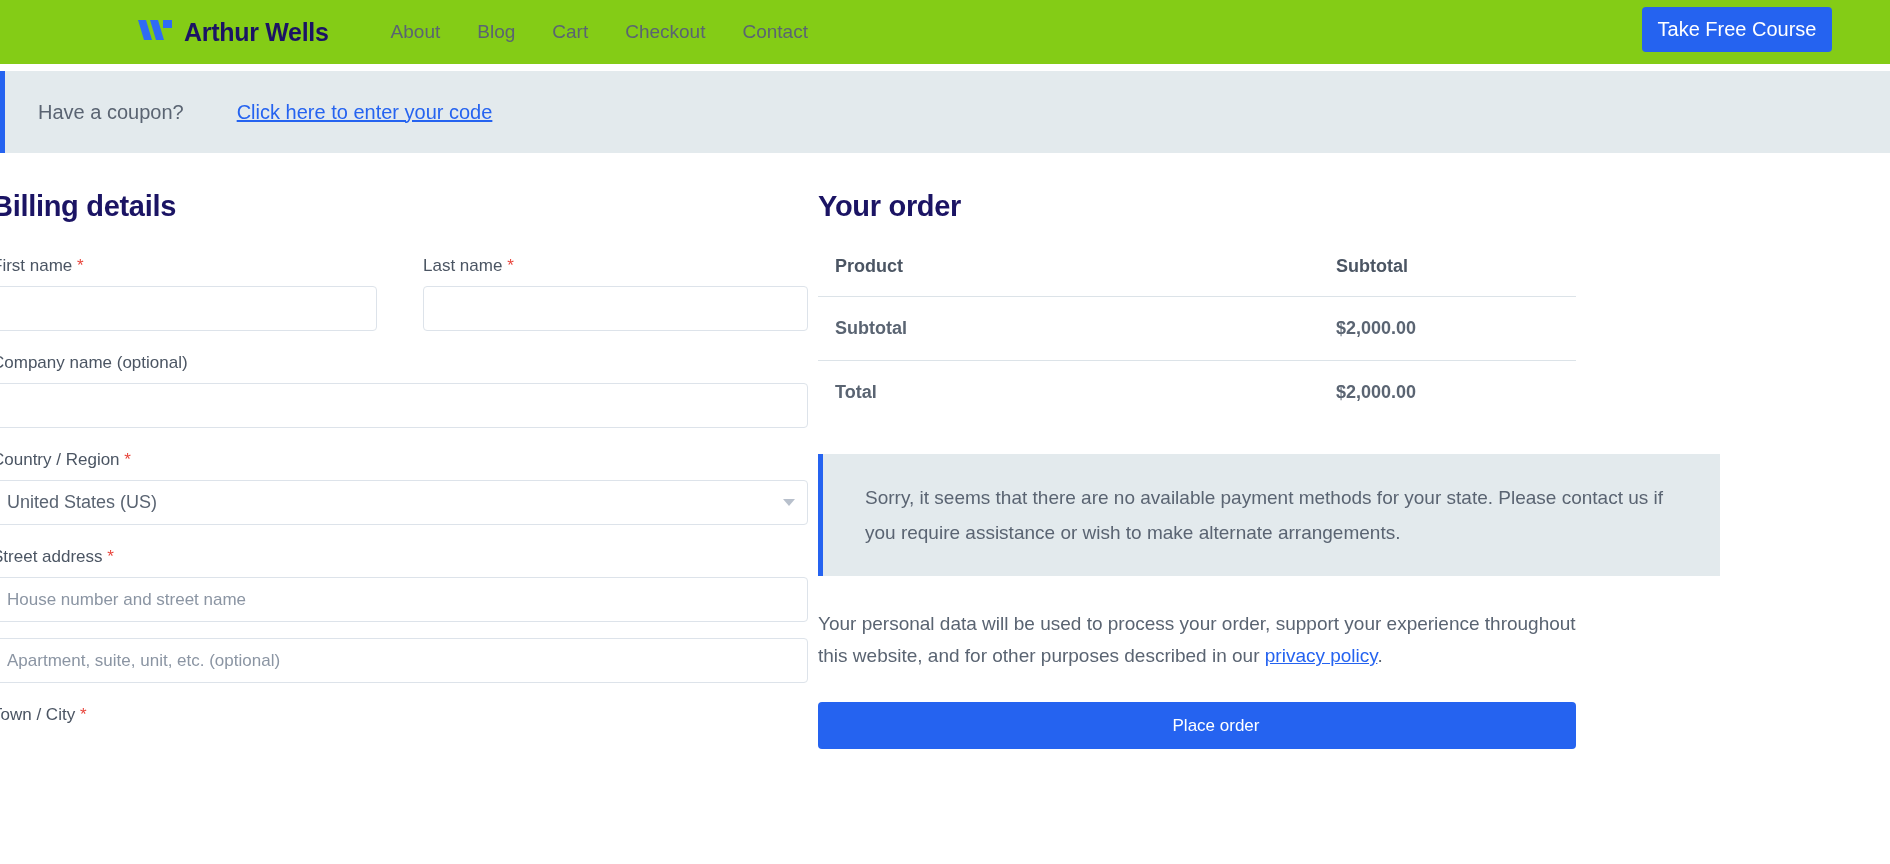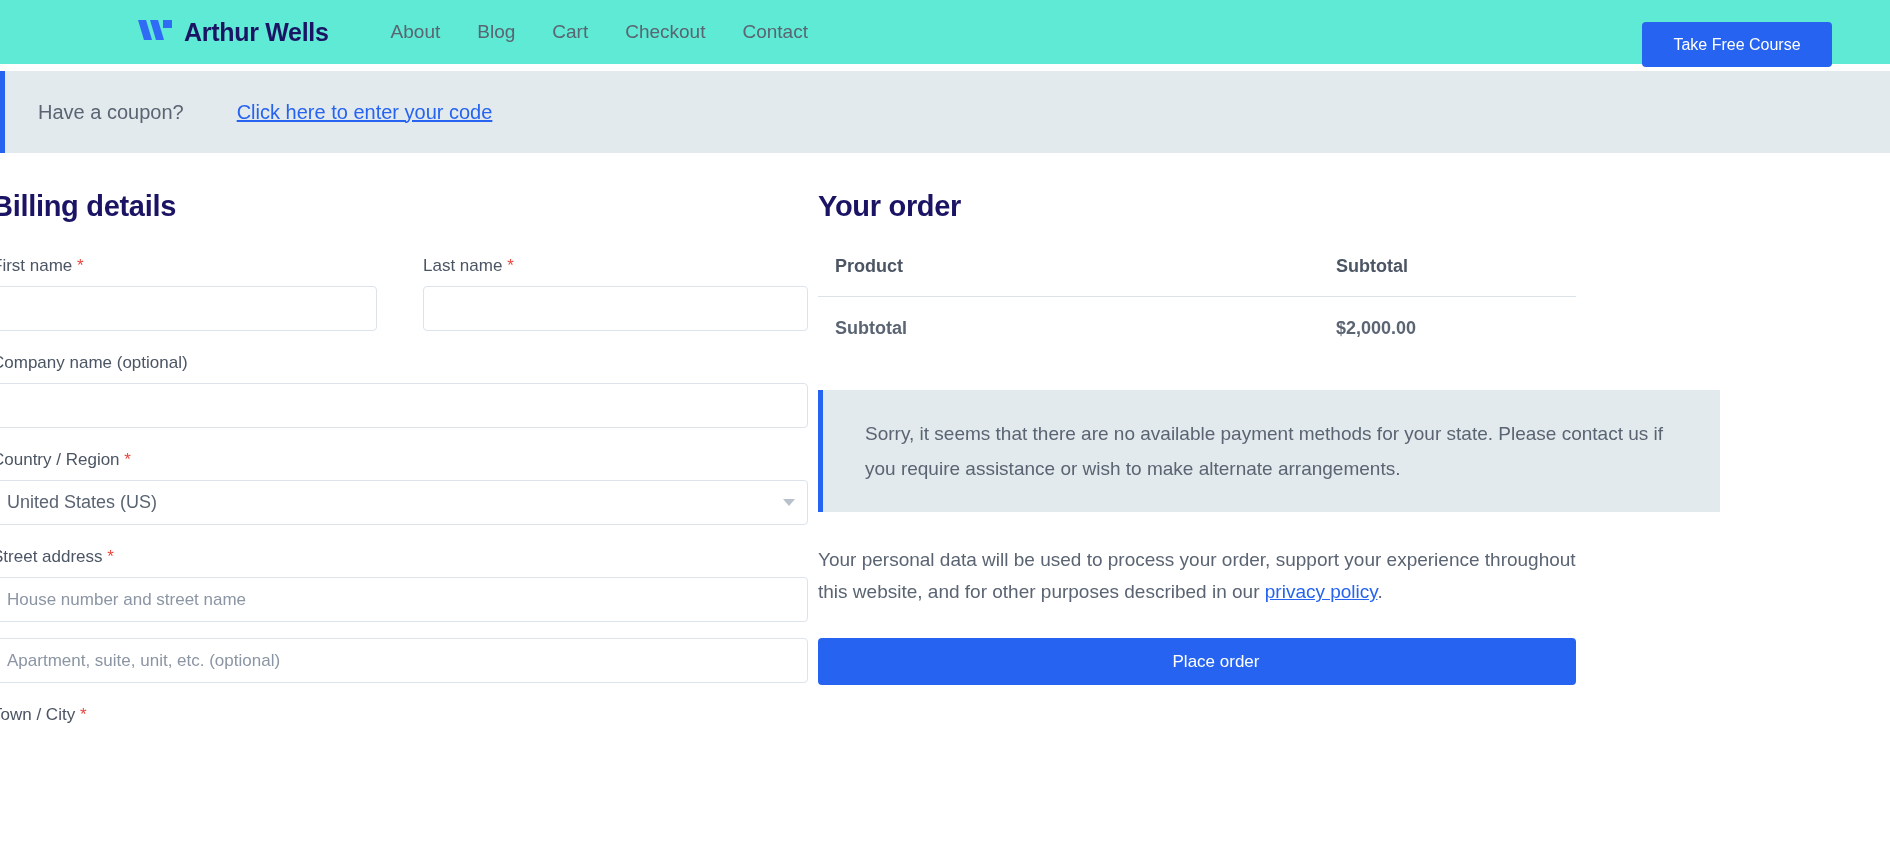--- a/index.html
+++ b/index.html
@@ -11,21 +11,21 @@
     color:#5a6472;
     overflow:hidden;
     position:relative;
   }
 
   
   .header {
     height:64px;
     display:flex;
     align-items:center;
-    background:#5eead4;
+    background:#84cc16;
     position:relative;
   }
   .brand {
     display:flex;
     align-items:center;
     gap:12px;
     margin-left:138px;
   }
   .logo-mark { display:block; }
   .brand-name {
@@ -43,28 +43,28 @@
   .nav-link {
     font-size:19px;
     color:#5a6472;
     text-decoration:none;
     cursor:pointer;
     white-space:nowrap;
   }
   .cta-button {
     position:absolute;
     right:58px;
-    top:22px;
+    top:7px;
     width:190px;
     height:45px;
     background:#2563f0;
     color:#ffffff;
     border:none;
     border-radius:4px;
-    font-size:16px;
+    font-size:20px;
     font-family:"Liberation Sans", sans-serif;
     cursor:pointer;
     display:flex;
     align-items:center;
     justify-content:center;
   }
 
   
   .coupon-bar {
     margin-top:7px;
@@ -312,20 +312,24 @@
         <tr>
           <th>Product</th>
           <th class="right col-sub">Subtotal</th>
         </tr>
       </thead>
       <tbody>
         <tr>
           <td class="bold-cell">Subtotal</td>
           <td class="right bold-cell">$2,000.00</td>
         </tr>
+        <tr>
+          <td class="bold-cell">Total</td>
+          <td class="right bold-cell">$2,000.00</td>
+        </tr>
       </tbody>
     </table>
 
     <div class="notice">
       <p>Sorry, it seems that there are no available payment methods for your state. Please contact us if you require assistance or wish to make alternate arrangements.</p>
     </div>
 
     <div class="privacy">
       <span>Your personal data will be used to process your order, support your experience throughout this website, and for other purposes described in our </span><a>privacy policy</a><span>.</span>
     </div>

